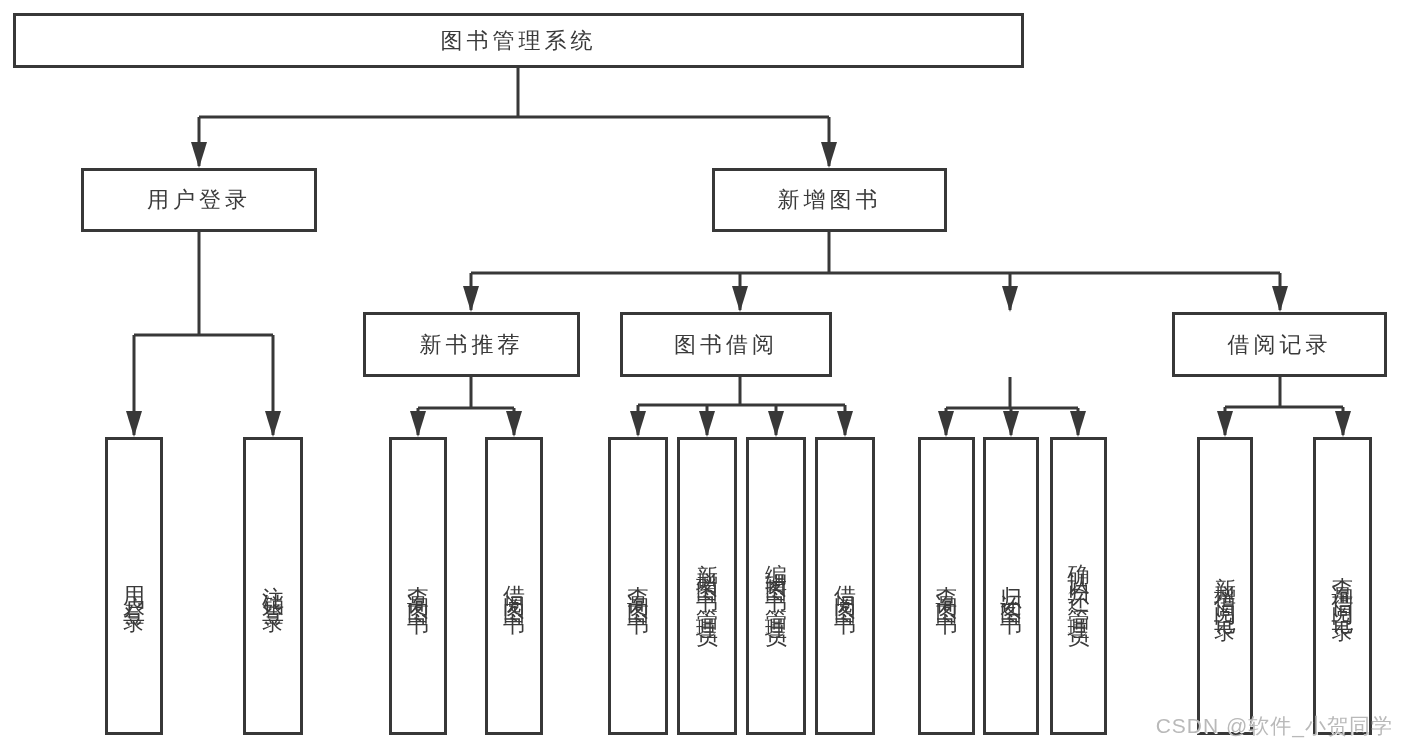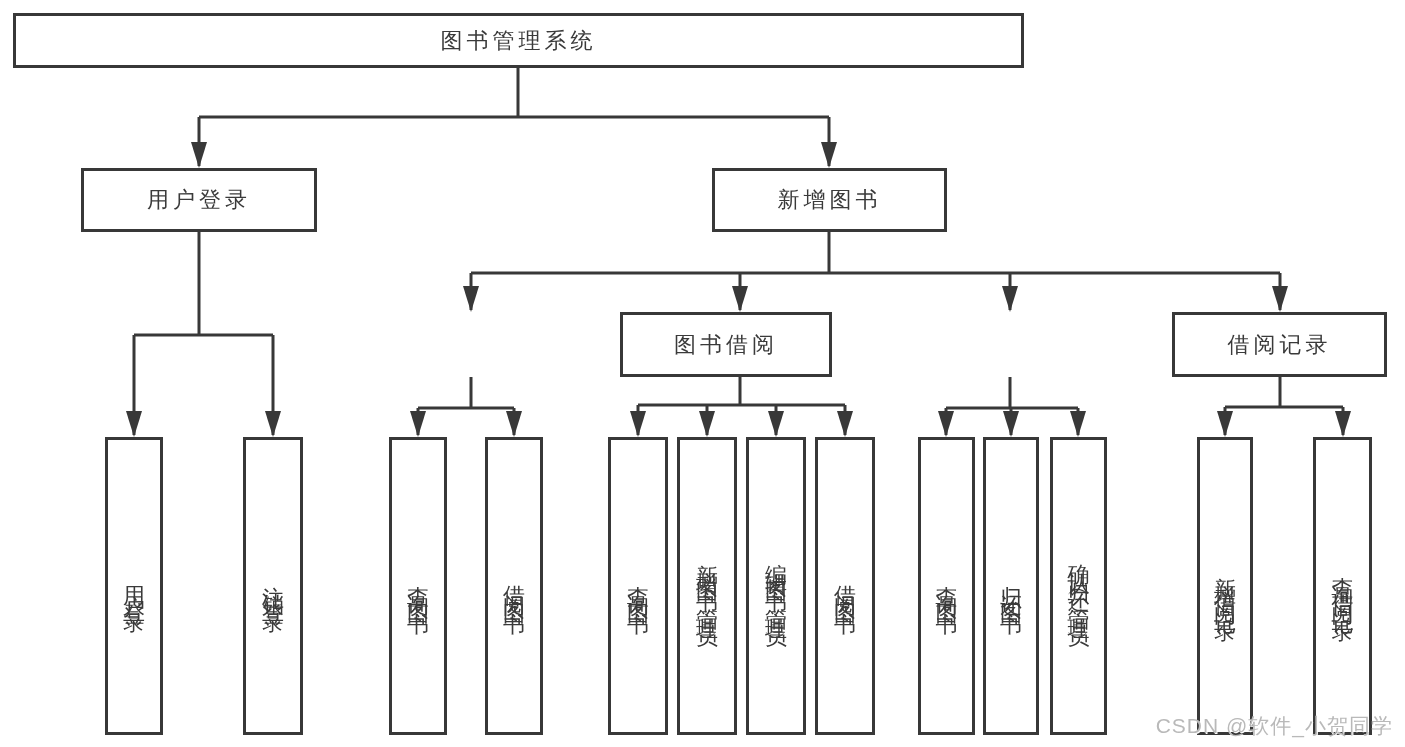--- a/index.html
+++ b/index.html
@@ -62,20 +62,21 @@
         <polygon points="1225,437 1217,411 1233,411"></polygon>
         <polygon points="1343,437 1335,411 1351,411"></polygon>
       </g>
   </svg>
 
   <div class="node" style="left:13px;top:13px;width:1011px;height:55px;">图书管理系统</div>
 
   <div class="node" style="left:81px;top:168px;width:236px;height:64px;">用户登录</div>
   <div class="node" style="left:712px;top:168px;width:235px;height:64px;">新增图书</div>
 
+  <div class="node" style="left:363px;top:312px;width:217px;height:65px;">新书推荐</div>
   <div class="node" style="left:620px;top:312px;width:212px;height:65px;">图书借阅</div>
   <div class="node" style="left:1172px;top:312px;width:215px;height:65px;">借阅记录</div>
 
   <div class="node v" style="left:105px;top:437px;width:58px;height:298px;">用户登录</div>
   <div class="node v" style="left:243px;top:437px;width:60px;height:298px;">注销登录</div>
 
   <div class="node v" style="left:389px;top:437px;width:58px;height:298px;">查询图书</div>
   <div class="node v" style="left:485px;top:437px;width:58px;height:298px;">借阅图书</div>
 
   <div class="node v" style="left:608px;top:437px;width:60px;height:298px;">查询图书</div>

